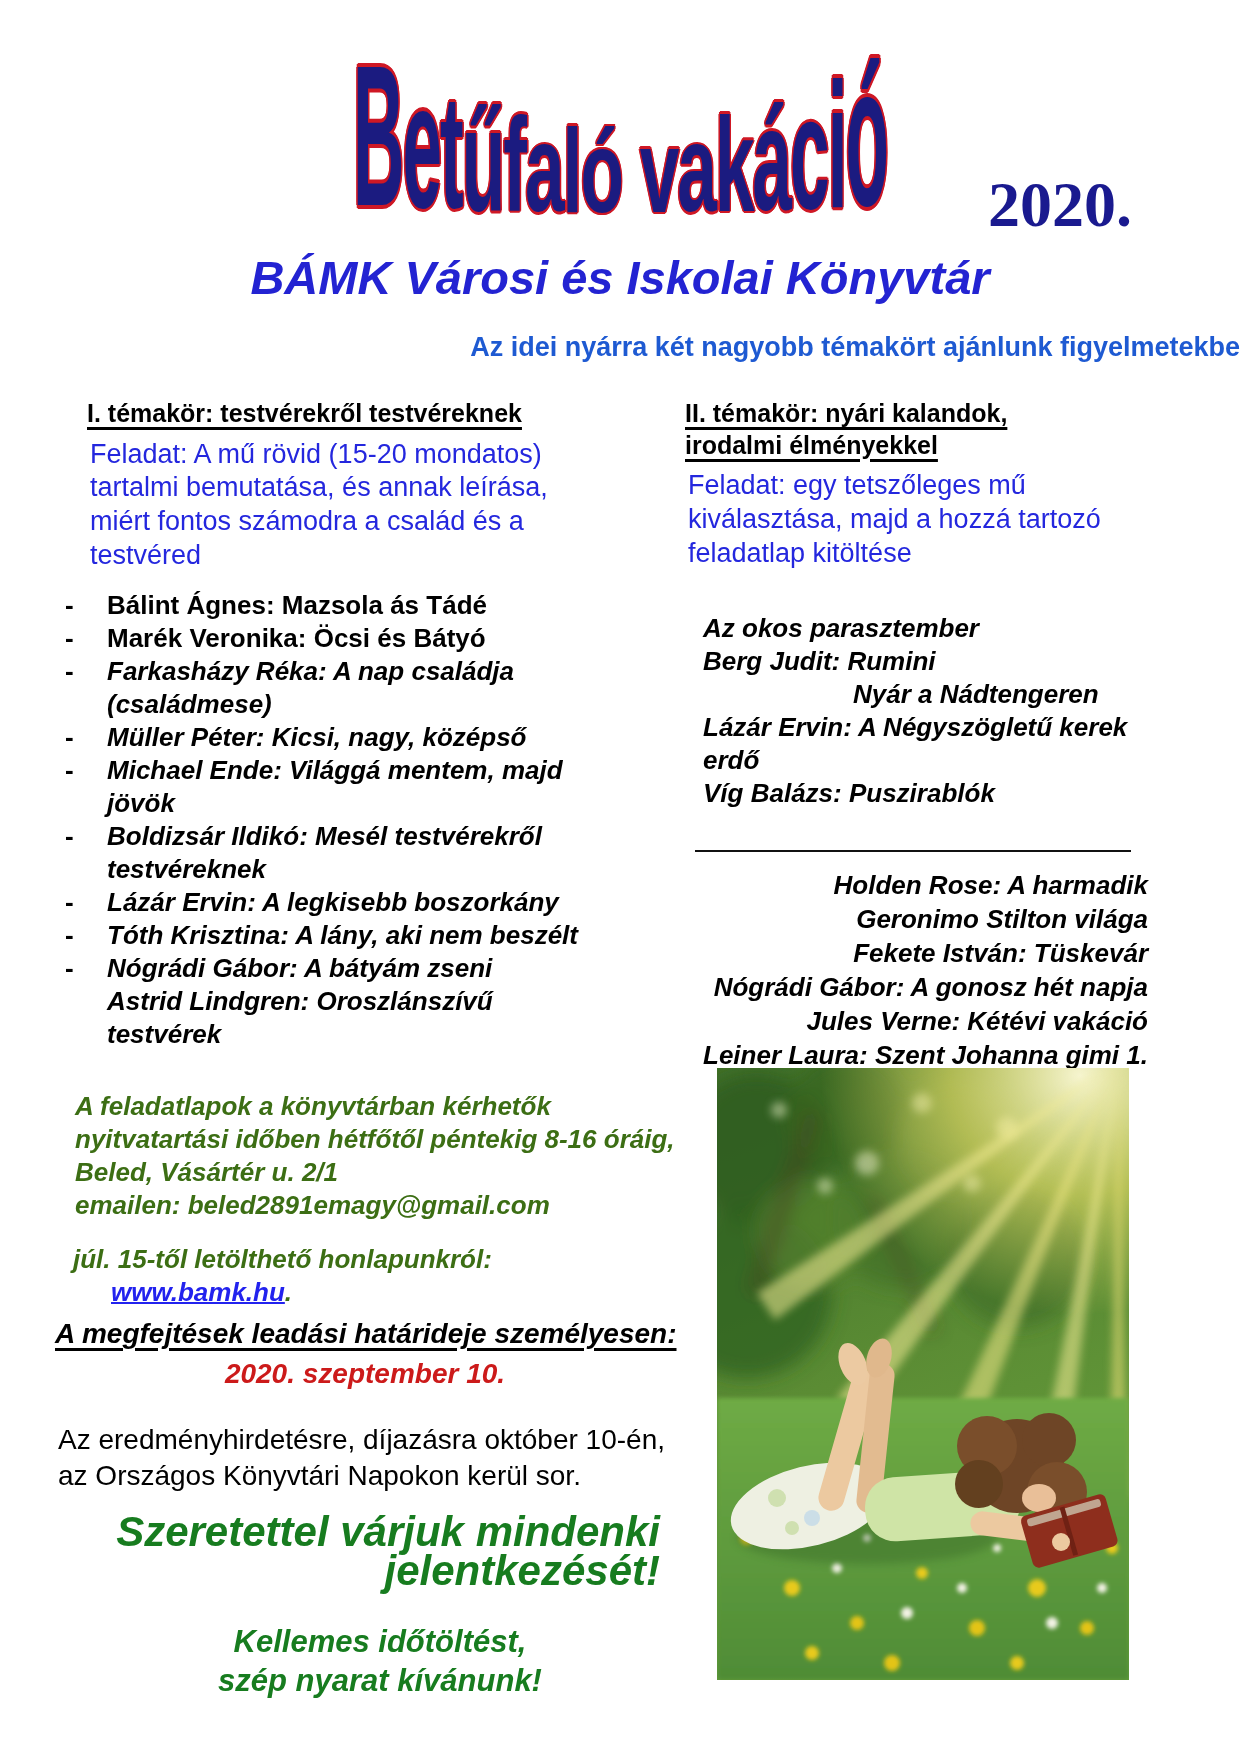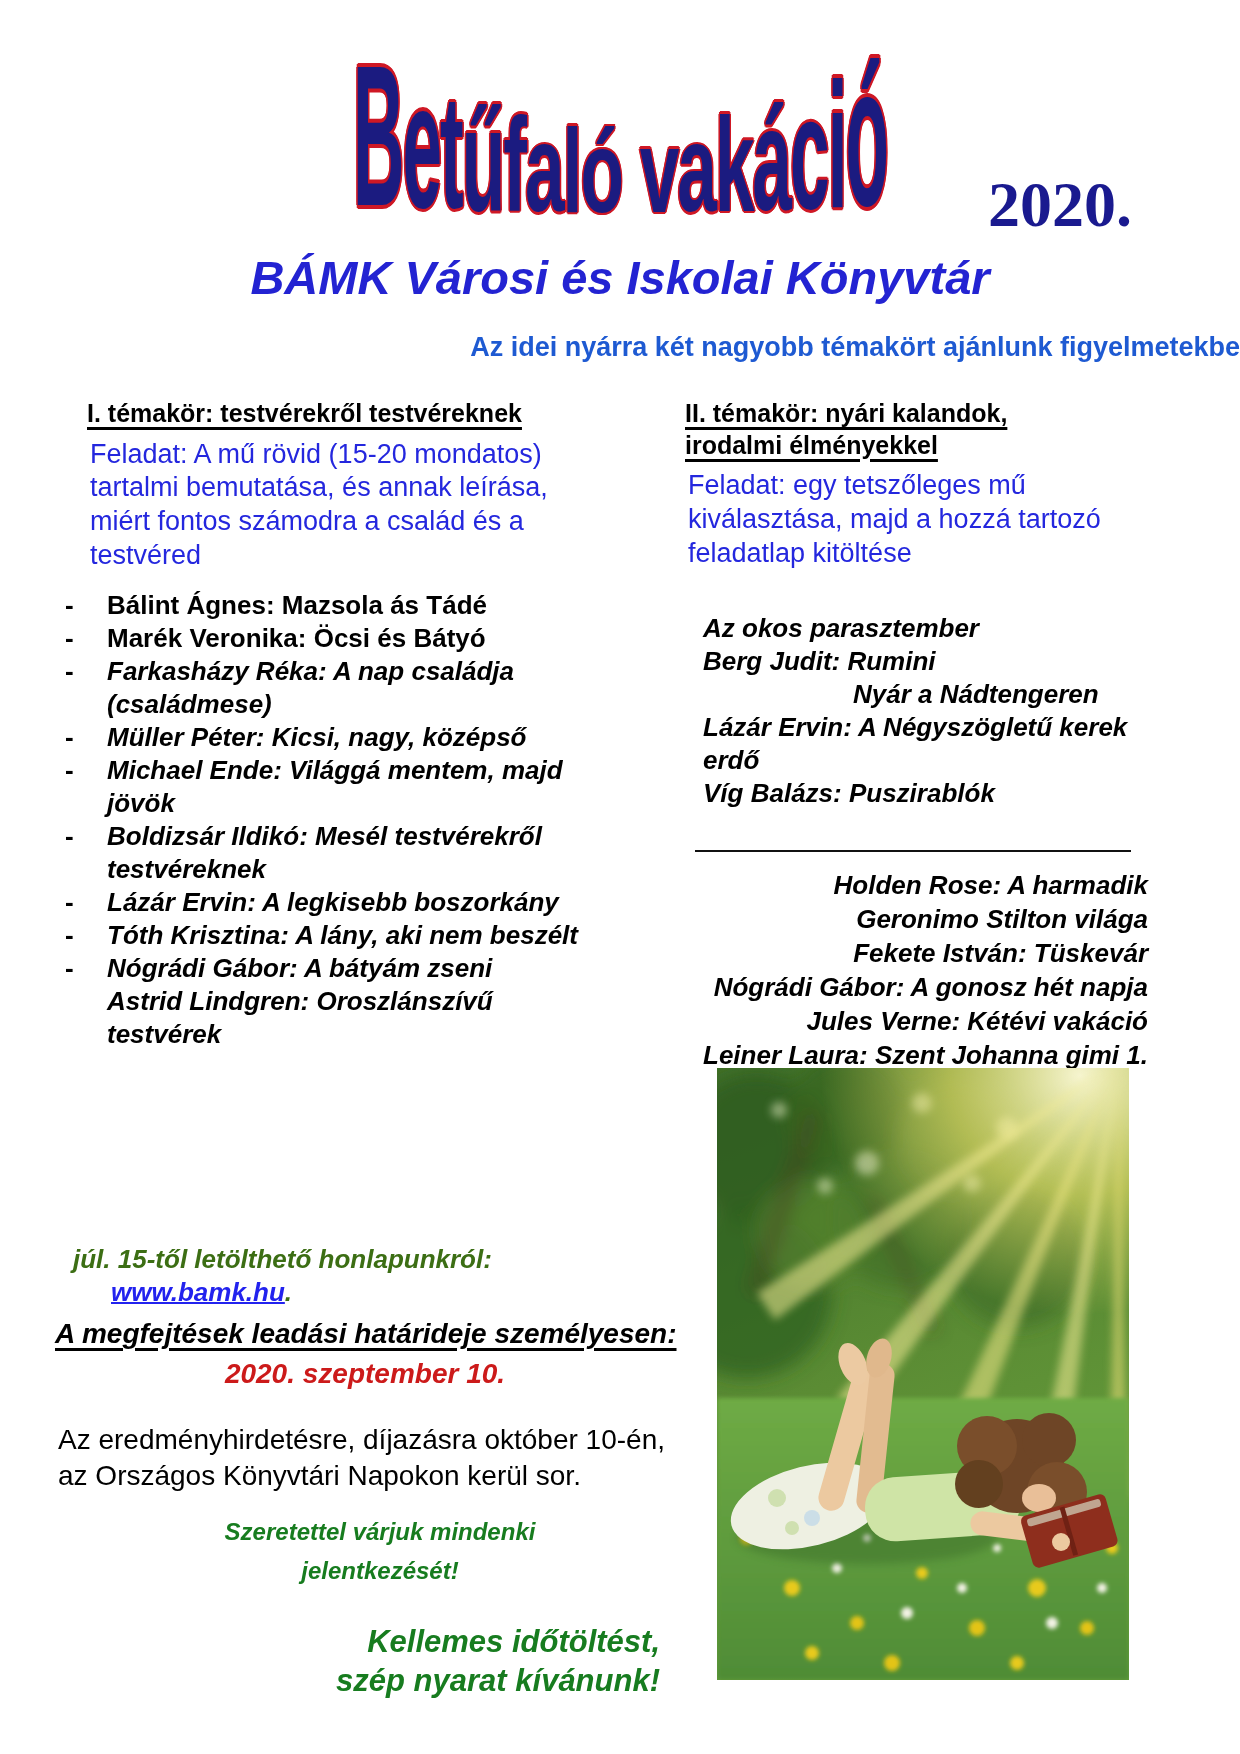--- a/index.html
+++ b/index.html
@@ -57,23 +57,23 @@
 
   .deadline{position:absolute;left:55px;top:1318px;width:680px;font-size:28px;font-weight:bold;
         font-style:italic;color:#000;white-space:nowrap;
         text-decoration:underline;text-decoration-thickness:3px;text-underline-offset:5px;}
   .date{position:absolute;left:55px;top:1358px;width:620px;text-align:center;
         font-size:28px;font-weight:bold;font-style:italic;color:#cc1a1a;}
 
   .results{position:absolute;left:58px;top:1422px;font-size:28px;color:#000;line-height:36px;
         white-space:pre-line;}
 
-  .invite{position:absolute;left:100px;top:1512px;width:560px;text-align:center;
-        font-size:24px;font-weight:bold;font-style:italic;color:#177c1f;line-height:39px;white-space:pre-line;}
-  .wish{position:absolute;left:100px;top:1622px;width:560px;text-align:right;
+  .invite{position:absolute;left:100px;top:1512px;width:560px;text-align:right;
+        font-size:42px;font-weight:bold;font-style:italic;color:#177c1f;line-height:39px;white-space:pre-line;}
+  .wish{position:absolute;left:100px;top:1622px;width:560px;text-align:center;
         font-size:31px;font-weight:bold;font-style:italic;color:#177c1f;line-height:39px;white-space:pre-line;}
 
   
   .photo{position:absolute;left:717px;top:1068px;width:412px;height:612px;overflow:hidden;}
   .photo svg{display:block;}
 </style>
 </head>
 <body>
 
 <div class="page">
@@ -132,20 +132,24 @@
     <div class="listB">
       <div>Holden Rose: A harmadik</div>
       <div>Geronimo Stilton világa</div>
       <div>Fekete István: Tüskevár</div>
       <div>Nógrádi Gábor: A gonosz hét napja</div>
       <div>Jules Verne: Kétévi vakáció</div>
       <div>Leiner Laura: Szent Johanna gimi 1.</div>
     </div>
   </div>
 
+  <div class="info">A feladatlapok a könyvtárban kérhetők
+nyitvatartási időben hétfőtől péntekig 8-16 óráig,
+Beled, Vásártér u. 2/1
+emailen: beled2891emagy@gmail.com</div>
   <div class="download">júl. 15-től letölthető honlapunkról:</div>
   <div class="linkline"><a href="#">www.bamk.hu</a><span>.</span></div>
 
   <div class="deadline">A megfejtések leadási határideje személyesen:</div>
   <div class="date">2020. szeptember 10.</div>
 
   <div class="results">Az eredményhirdetésre, díjazásra október 10-én,
 az Országos Könyvtári Napokon kerül sor.</div>
 
   <div class="invite">Szeretettel várjuk mindenki

